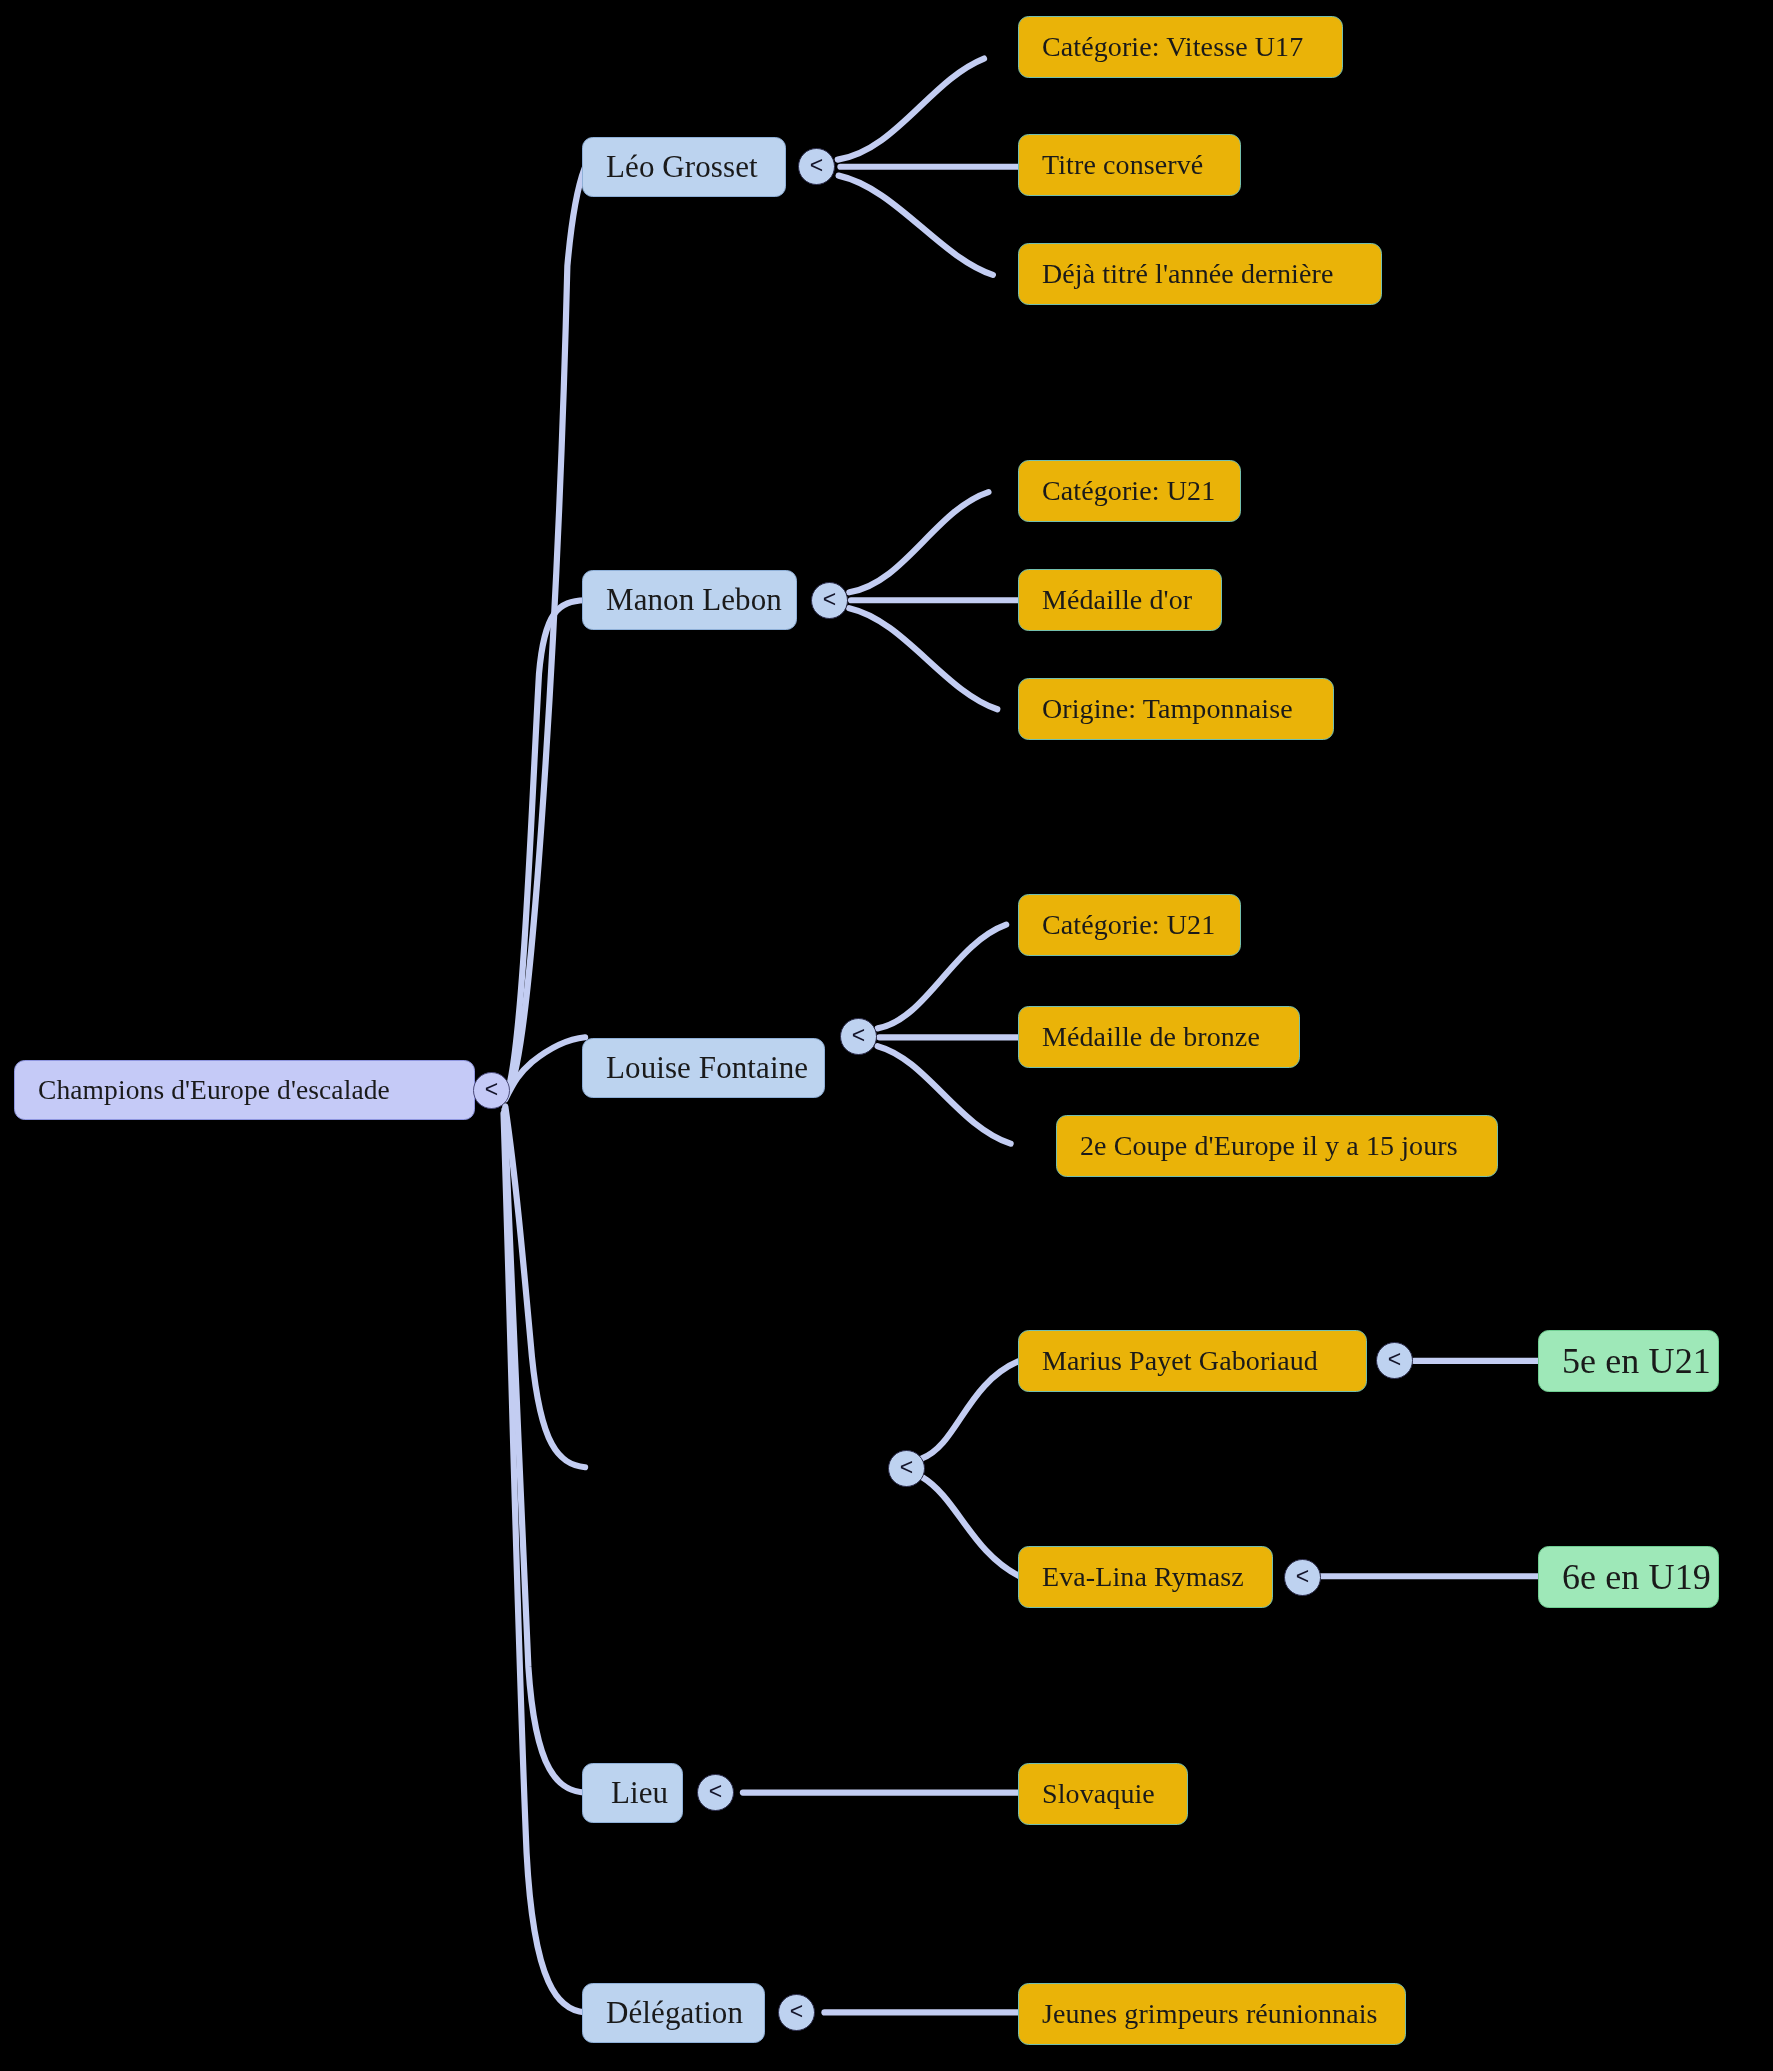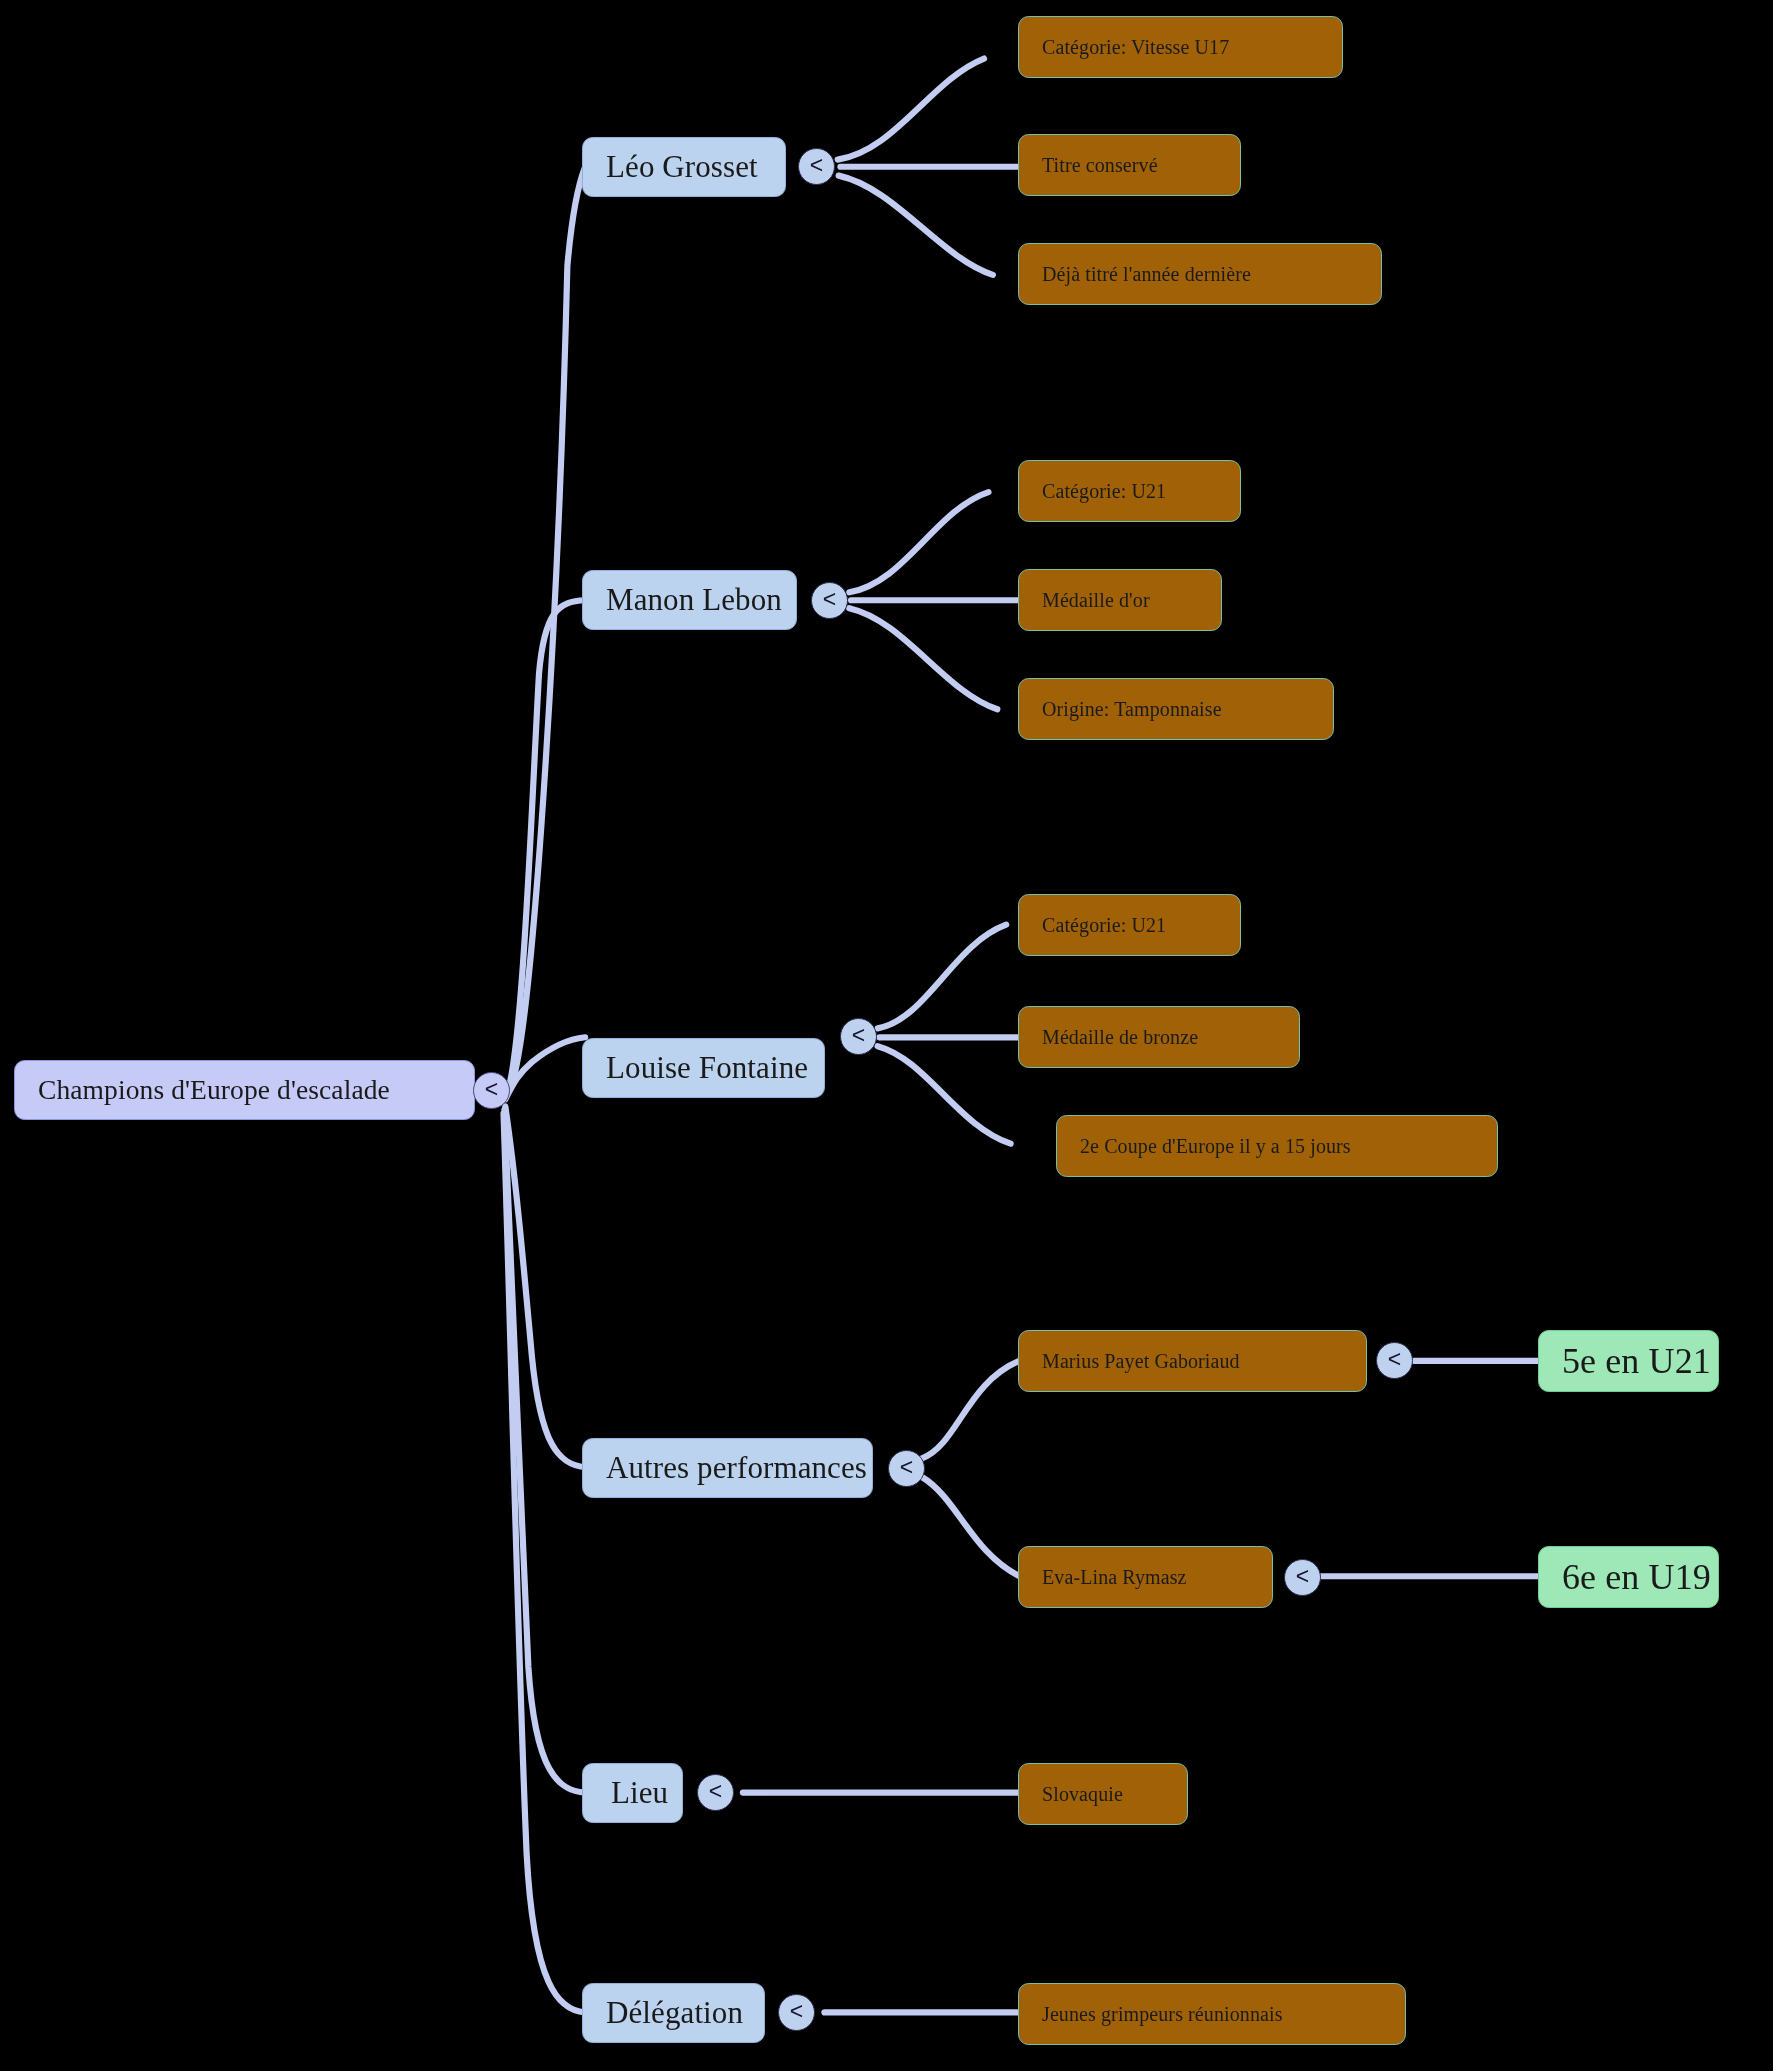--- a/index.html
+++ b/index.html
@@ -20,21 +20,21 @@
     color:#1a1a1a;
     white-space:nowrap;
     padding:0 23px;
     letter-spacing:0.1px;
     box-shadow:0.9px 1.8px 0 rgba(0,0,0,.55);
   }
   .node .lbl{display:block;width:100%;}
 
   .n-root{background:#c5caf7;border-color:#8f96e0;font-size:27.5px;}
   .n-l1  {background:#bcd3ef;border-color:#8fb0d8;font-size:31px;}
-  .n-l2  {background:#a16207;border-color:#74bfae;font-size:20px;}
+  .n-l2  {background:#eab308;border-color:#74bfae;font-size:28px;}
   .n-l3  {background:#9ee8b8;border-color:#6fce92;font-size:36px;}
 
   .conn{
     position:absolute;
     border-radius:50%;
     background:#bed2f0;
     border:0.9px solid #2b2b4a;
     display:flex;align-items:center;justify-content:center;
     font-size:23px;line-height:1;color:#14142a;
     font-family:"Liberation Sans","DejaVu Sans",sans-serif;
@@ -134,23 +134,20 @@
   <div class="node n-l2" style="left:1018px;top:894px;width:223px;height:62px;">
     <span class="lbl">Catégorie: U21</span>
   </div>
   <div class="node n-l2" style="left:1018px;top:1006px;width:282px;height:62px;">
     <span class="lbl">Médaille de bronze</span>
   </div>
   <div class="node n-l2" style="left:1018px;top:1115px;width:442px;height:62px;margin-left:38px;">
     <span class="lbl">2e Coupe d'Europe il y a 15 jours</span>
   </div>
 
-  <div class="node n-l1" style="left:582px;top:1438px;width:291px;height:60px;">
-    <span class="lbl">Autres performances</span>
-  </div>
   <div class="conn" style="left:888px;top:1450px;width:37px;height:37px;">
     <span>&lt;</span>
   </div>
 
   <div class="node n-l2" style="left:1018px;top:1330px;width:349px;height:62px;">
     <span class="lbl">Marius Payet Gaboriaud</span>
   </div>
   <div class="conn" style="left:1376px;top:1342px;width:37px;height:37px;">
     <span>&lt;</span>
   </div>

